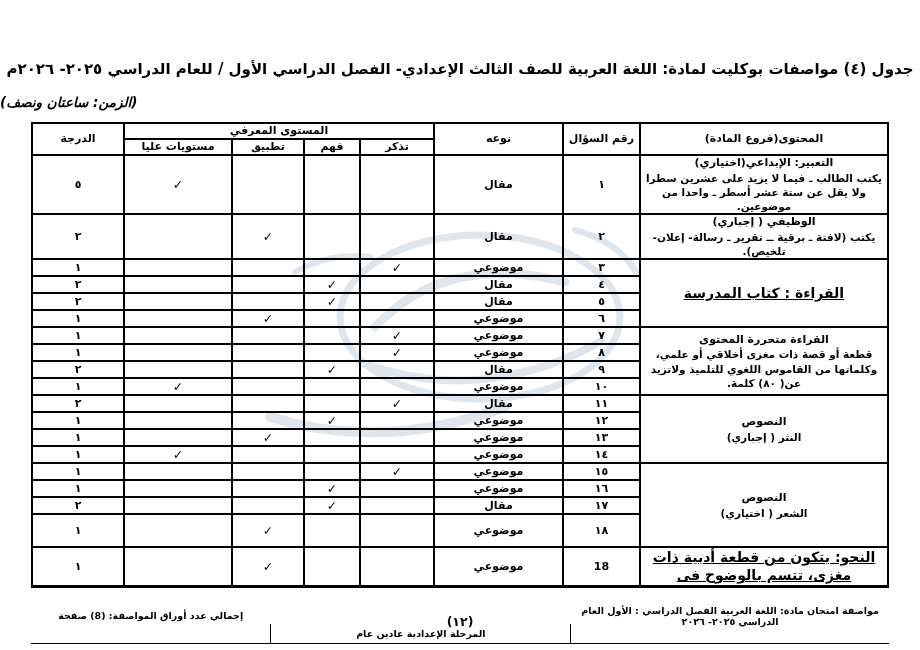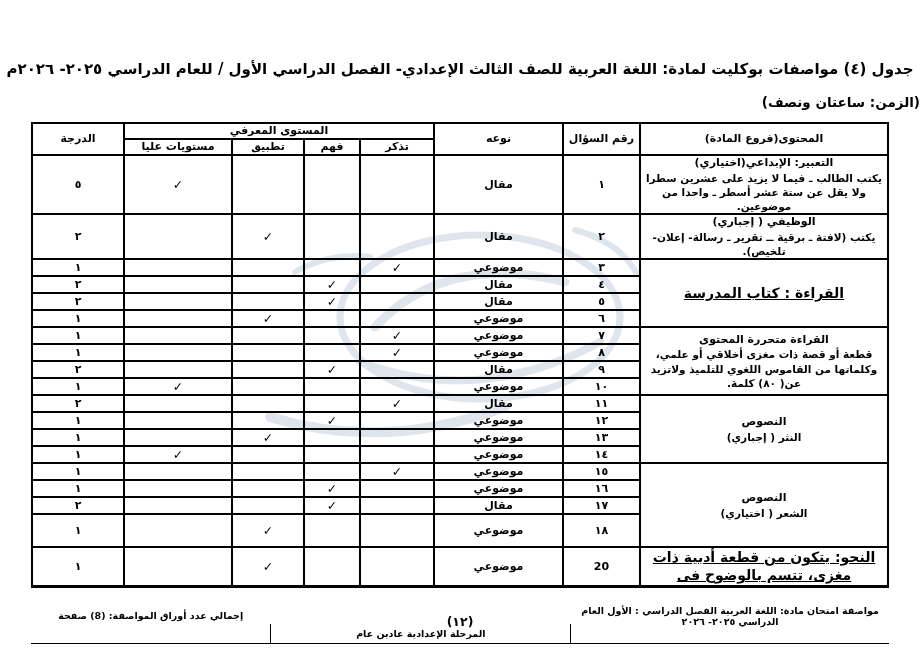--- a/index.html
+++ b/index.html
@@ -1,22 +1,22 @@
 <!DOCTYPE html>
 <html lang="ar" dir="rtl"><head>
 <meta charset="utf-8">
 <style>
   html,body{margin:0;padding:0;background:#ffffff;}
   body{width:920px;height:650px;font-family:"DejaVu Sans",sans-serif;color:#000;}
   .page{position:relative;width:920px;height:650px;direction:rtl;overflow:hidden;background:#fff;}
 
   .doc-title{position:absolute;top:60px;right:0;width:100%;text-align:center;
     font-size:15px;font-weight:bold;letter-spacing:0;}
-  .doc-subtitle{position:absolute;top:94px;right:0;width:100%;text-align:right;
-    font-size:13.5px;font-weight:bold;}
+  .doc-subtitle{position:absolute;top:94px;right:0;width:100%;text-align:left;
+    font-size:13.5px;font-weight:bold;font-style:italic;}
 
   table.spec{position:absolute;top:122px;right:31px;width:858px;border-collapse:collapse;
     table-layout:fixed;direction:rtl;background:transparent;}
   table.spec th,table.spec td{border:2px solid #000;font-weight:bold;text-align:center;
     vertical-align:middle;padding:0 3px;background:transparent;}
   table.spec th{font-size:11px;line-height:1.25;}
   .h1{height:16px;} .h2{height:15px;}
   .r-lg{height:48px;} .r-md{height:31px;margin-left:24px;} .r-sm{height:15.5px;}
   .r-18{height:33px;} .r-19{height:21px;}
   td.num,td.deg{font-size:11px;}
@@ -269,21 +269,21 @@
         <td class="chk"></td>
         <td class="chk"></td>
         <td class="chk">✓</td>
         <td class="chk"></td>
         <td class="deg">١</td>
       </tr>
       <tr class="r-19">
         <td class="content">
           <div class="c-single">النحو: يتكون من قطعة أدبية ذات مغزى، تتسم بالوضوح فى</div>
         </td>
-        <td class="num">20</td>
+        <td class="num">18</td>
         <td class="qtype">موضوعي</td>
         <td class="chk"></td>
         <td class="chk"></td>
         <td class="chk">✓</td>
         <td class="chk"></td>
         <td class="deg">١</td>
       </tr>
     </tbody>
   </table>
 

